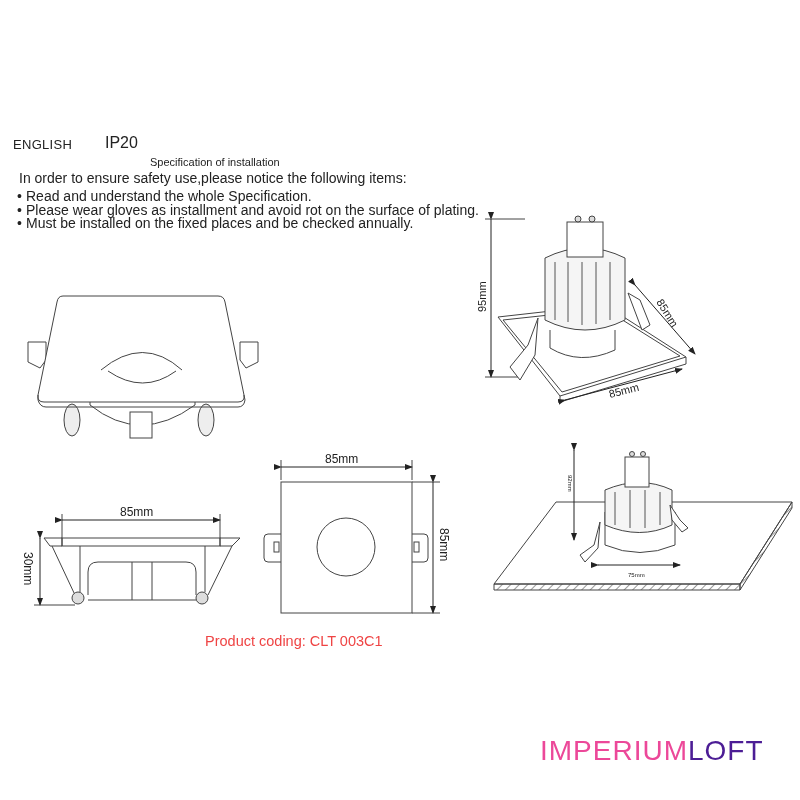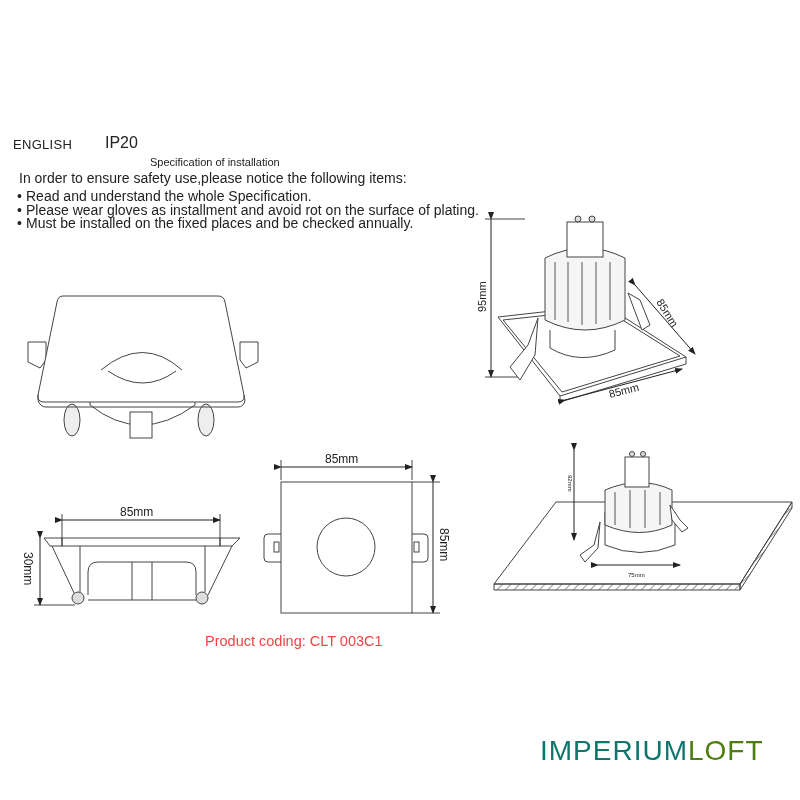--- a/index.html
+++ b/index.html
@@ -7,22 +7,22 @@
   .abs{position:absolute;}
   .hdr-lang{left:13px;top:137px;font-size:13px;letter-spacing:0.3px;}
   .hdr-ip{left:105px;top:134px;font-size:16px;}
   .spec-title{left:150px;top:156px;font-size:11px;}
   .intro{left:19px;top:170px;font-size:14px;}
   .bullets{left:9px;top:182px;font-size:14px;line-height:13.5px;margin:8px;padding:0;list-style:none;}
   .bullets li{white-space:nowrap;}
   .bullets li::before{content:"\2022";display:inline-block;width:9px;}
   .coding{left:205px;top:633px;font-size:14.5px;color:#ef4444;}
   .brand{left:540px;top:735px;font-size:28px;letter-spacing:1px;font-weight:normal;}
-  .brand .b1{color:#0f766e;}
-  .brand .b2{color:#4d7c0f;}
+  .brand .b1{color:#ec4899;}
+  .brand .b2{color:#4c1d95;}
   svg{position:absolute;left:0;top:0;}
   .dim{font-family:"Liberation Sans",sans-serif;fill:#222;}
 </style>
 </head>
 <body>
 
 <div class="abs hdr-lang">ENGLISH</div>
 <div class="abs hdr-ip">IP20</div>
 <div class="abs spec-title">Specification of installation</div>
 <div class="abs intro">In order to ensure safety use,please notice the following items:</div>

